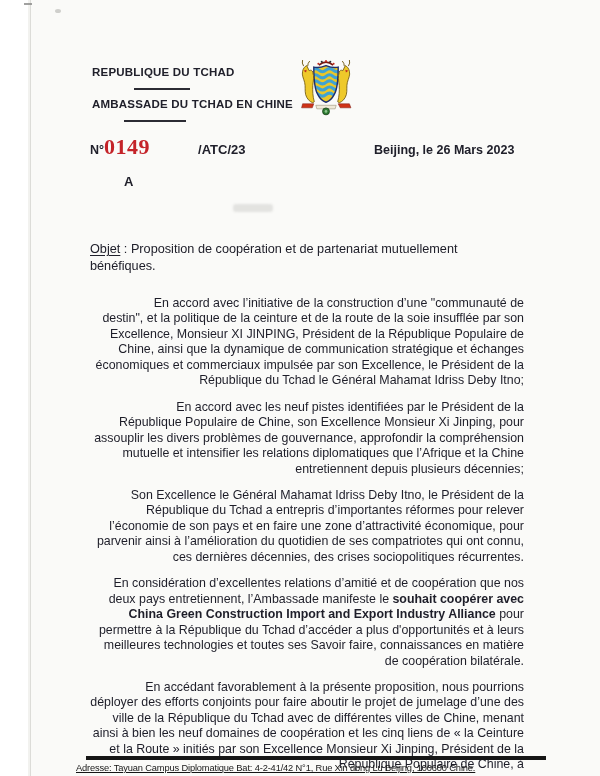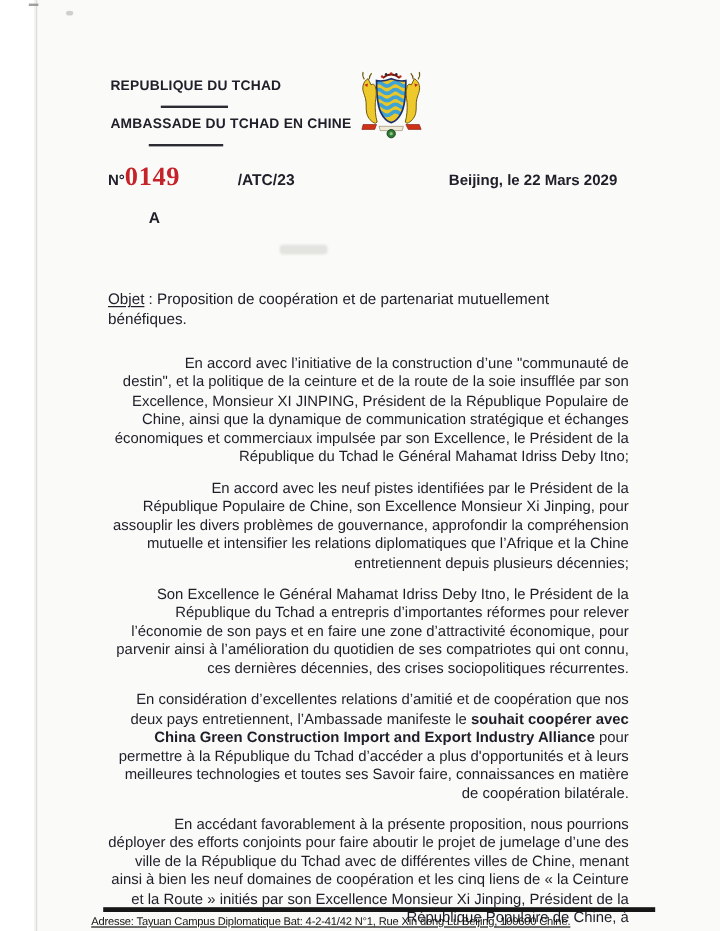--- a/index.html
+++ b/index.html
@@ -106,21 +106,21 @@
       <path d="M28,45.5 h20 l-1,3.5 h-18 z" fill="#efe9d8" stroke="#8a8064" stroke-width="0.5"></path>
 
       <circle cx="38" cy="51.5" r="3.4" fill="#2f7d33" stroke="#163f17" stroke-width="0.8"></circle>
       <circle cx="38" cy="51.5" r="1.3" fill="#8fc48f"></circle>
     </svg>
   </div>
 
 
   <div class="ref"><span>N°</span><span class="ref-num" style="color:#c42329;">0149</span><span class="ref-suffix">/ATC/23</span></div>
 
-  <div class="date">Beijing, le 22 Mars 2029</div>
+  <div class="date">Beijing, le 26 Mars 2023</div>
 
   <div class="salutation">A</div>
 
   <div class="smudge"></div>
 
   <div class="subject"><span class="subj-label">Objet</span><span> : </span><span>Proposition de coopération et de partenariat mutuellement bénéfiques.</span></div>
 
   <div class="body-text">
     <p class="ind just">En accord avec l’initiative de la construction d’une "communauté de destin", et la politique de la ceinture et de la route de la soie insufflée par son Excellence, Monsieur XI JINPING, Président de la République Populaire de Chine, ainsi que la dynamique de communication stratégique et échanges économiques et commerciaux impulsée par son Excellence, le Président de la République du Tchad le Général Mahamat Idriss Deby Itno;</p>
     <p class="ind just">En accord avec les neuf pistes identifiées par le Président de la République Populaire de Chine, son Excellence Monsieur Xi Jinping, pour assouplir les divers problèmes de gouvernance, approfondir la compréhension mutuelle et intensifier les relations diplomatiques que l’Afrique et la Chine entretiennent depuis plusieurs décennies;</p>

